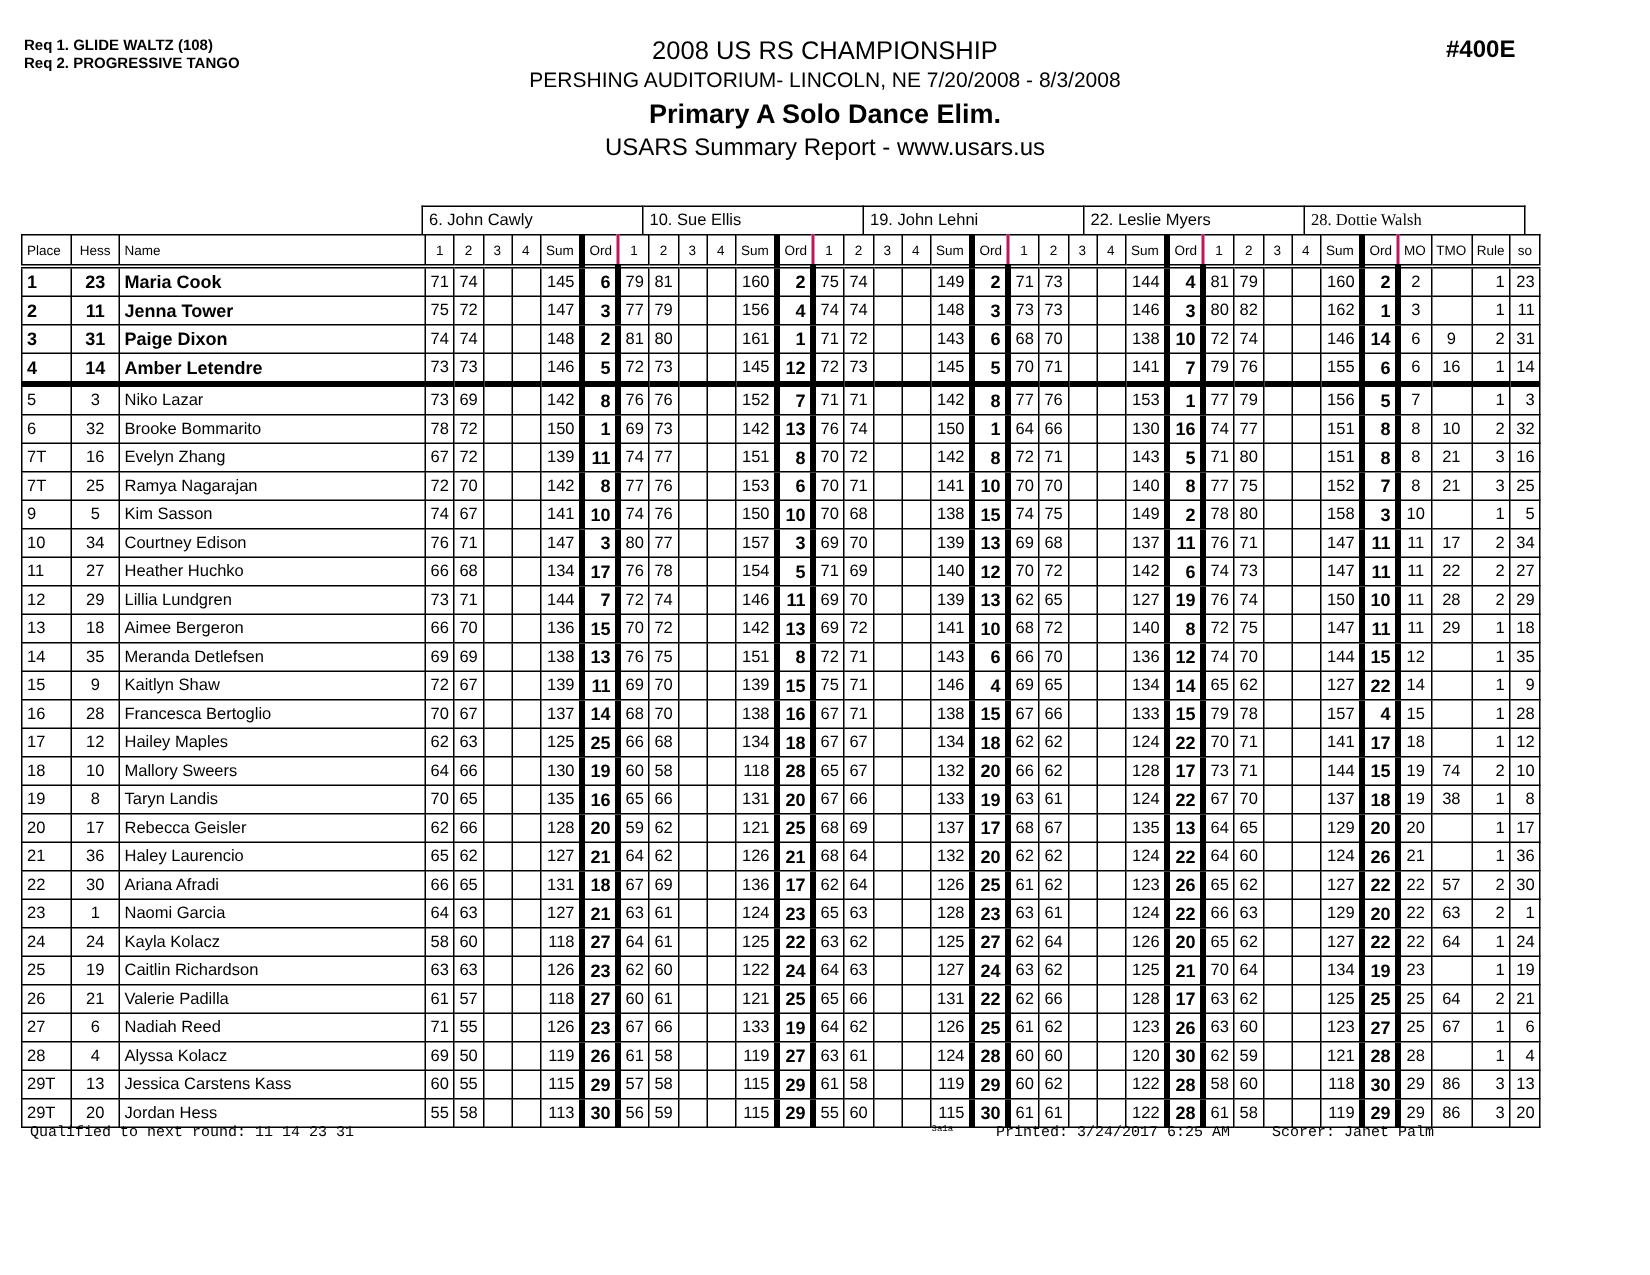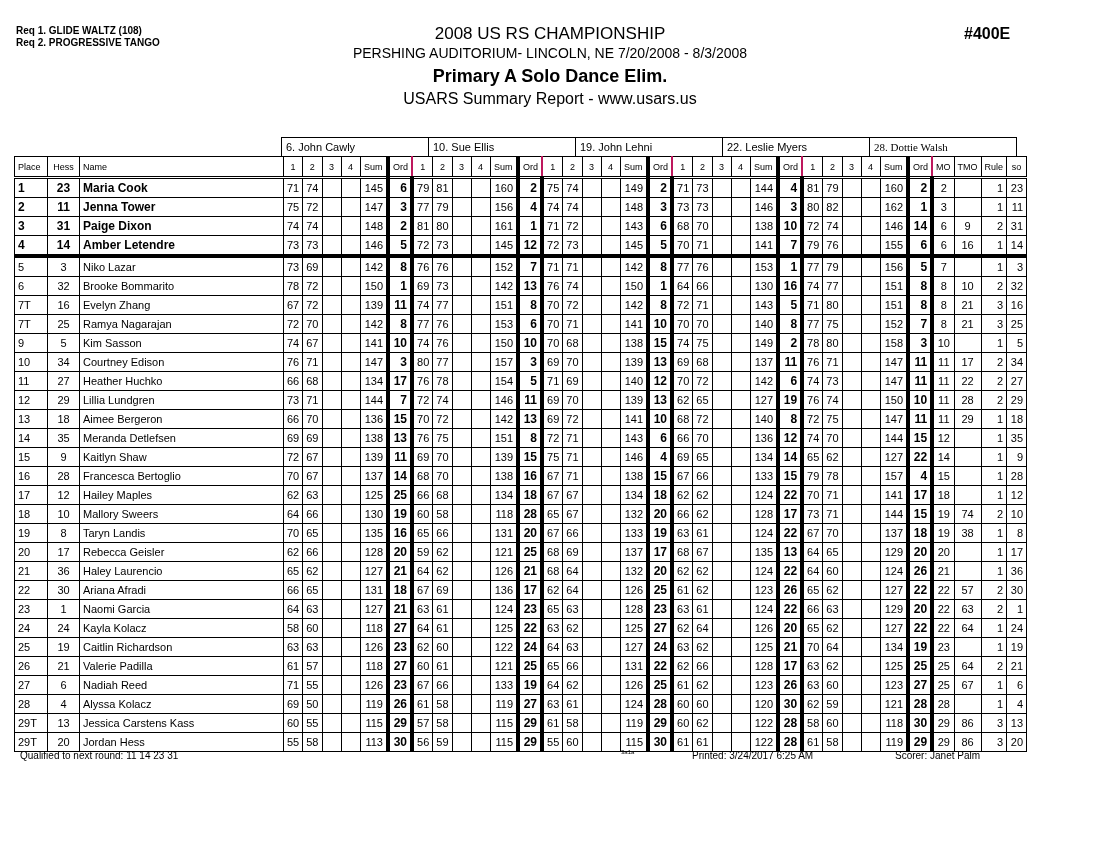--- a/index.html
+++ b/index.html
@@ -20,25 +20,25 @@
   table.main th { font-weight: normal; font-size: 9px; text-align: left; height: 19px; border-bottom: 3px double #000; }
   table.main th.c { text-align: center; }
   table.main td.r { text-align: right; }
   table.main td.c { text-align: center; }
   table.main td.ord { font-weight: bold; font-size: 12px; text-align: right; border-left: 4px solid #000; border-right: 4px solid #000; }
   table.main th.ordh { border-left: 4px solid #000; border-right: 2px solid #be185d; margin-left: 34px; }
   table.main tr.top td { font-weight: bold; font-size: 12px; }
   table.main tr.top td.score, table.main tr.top td.sum, table.main tr.top td.misc { font-weight: normal; font-size: 11px; }
   table.main tr.cut td { border-bottom: 4px solid #000; }
 
-  .footer { position: absolute; top: 750px; font-size: 10px; }
+  .footer { position: absolute; top: 750px; font-size: 10px; font-family: Liberation Mono, monospace; }
   .qual { left: 20px; }
   .code { left: 621px; top: 749px; font-size: 6px; }
-  .printed { left: 669px; padding-left: 23px; }
-  .scorer { left: 848px; margin-left: 47px; }
+  .printed { left: 641px; padding-left: 23px; }
+  .scorer { left: 848px; }
 </style>
 </head>
 <body>
 
 <div class="req">
   <div>Req  1.  GLIDE WALTZ (108)</div>
   <div>Req  2.  PROGRESSIVE TANGO</div>
 </div>
 <div class="hdr-center t1">2008 US RS CHAMPIONSHIP</div>
 <div class="hdr-center t2">PERSHING AUDITORIUM- LINCOLN, NE  7/20/2008 - 8/3/2008</div>

